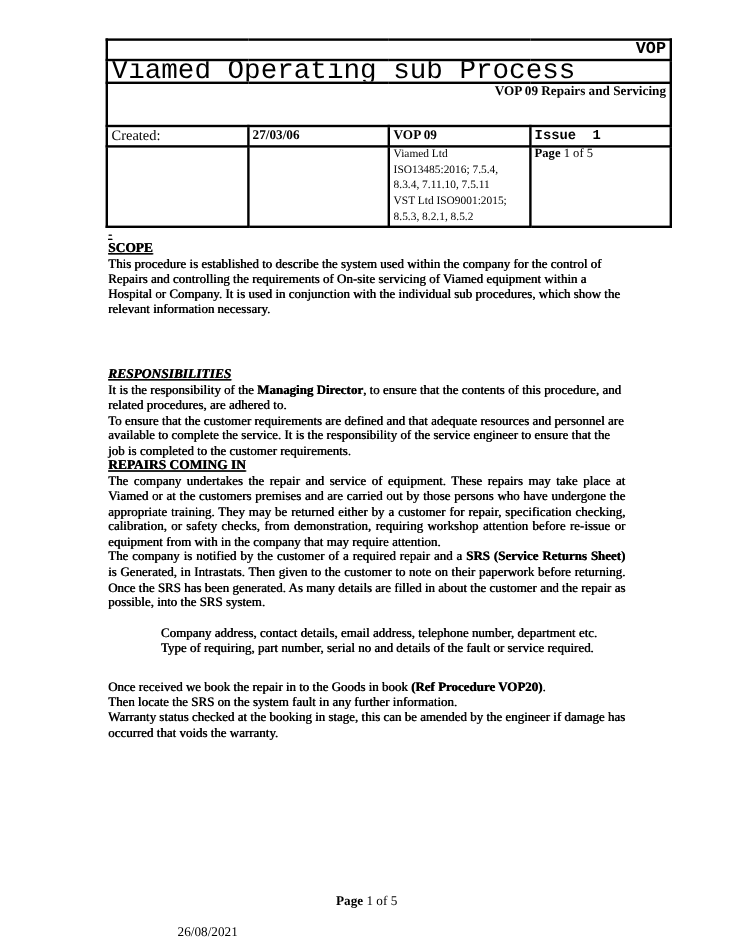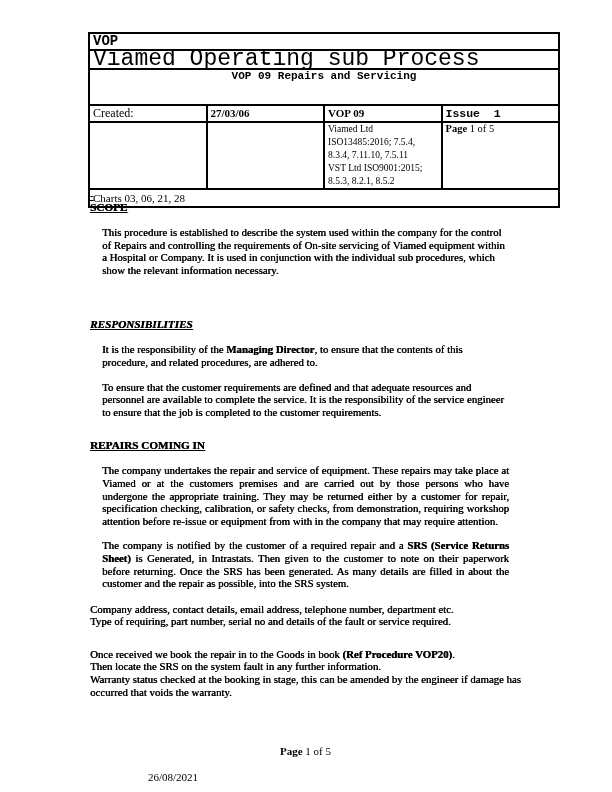--- a/index.html
+++ b/index.html
@@ -22,39 +22,39 @@
     border-collapse: collapse;
     table-layout: fixed;
   }
   .header-table td {
     border: 2px solid #000;
     padding: 0 3px;
     vertical-align: top;
     overflow: hidden;
   }
   .t-vop {
-    text-align: left;
+    text-align: right;
     font-family: "Liberation Mono", monospace;
     font-weight: 700;
     font-size: 14px;
     height: 15px;
     line-height: 15px;
   }
   .t-title {
     text-align: left;
     font-family: "Liberation Mono", monospace;
     font-weight: 400;
     font-size: 23px;
     height: 17px;
     line-height: 16px;
     white-space: nowrap;
   }
   .t-doctitle {
-    text-align: center;
-    font-family: Liberation Mono, monospace;
+    text-align: right;
+    font-family: Liberation Serif, serif;
     font-weight: 700;
     font-size: 11px;
     height: 34px;
     vertical-align: middle;
   }
   .t-created { font-size: 12px; height: 15px; line-height: 15px; }
   .t-date    { font-size: 11px; font-weight: 700; height: 15px; line-height: 15px; }
   .t-code    { font-size: 11px; font-weight: 700; height: 15px; line-height: 15px; }
   .t-issue {
     font-family: "Liberation Mono", monospace;
@@ -84,29 +84,29 @@
     line-height: 11px;
     height: 11px;
     text-decoration: underline;
   }
   .sec-heading {
     font-weight: 700;
     text-decoration: underline;
     font-size: 11.2px;
     line-height: 13px;
   }
-  .body-col p { margin: 12px; }
+  .body-col p { margin: 0; }
   .just { text-align: justify; }
   .b { font-weight: 700; }
 
   .m-resp   { margin-top: 42px; font-style: italic; }
   .m-p2     { margin-top: 7px; }
-  .m-rep    { margin-top: 21px; }
+  .m-rep    { }
   .m-srs    { margin-top: 9px; }
-  .m-comp   { margin-top: 13px; }
+  .m-comp   { margin-top: 13px; margin-left: 44px; }
   .m-goods  { margin-top: 20px; }
 
   
   .footer-date {
     position: absolute;
     left: 148px;
     top: 771px;
     font-size: 11px;
   }
   .footer-page {
@@ -144,23 +144,20 @@
       <td class="t-empty"></td>
       <td class="t-standards">
         <div>Viamed Ltd ISO13485:2016; 7.5.4, 8.3.4, 7.11.10, 7.5.11</div>
         <div>VST Ltd ISO9001:2015; 8.5.3, 8.2.1, 8.5.2</div>
       </td>
       <td class="t-page">
         <span class="pg-label">Page</span>
         <span>1 of 5</span>
       </td>
     </tr>
-    <tr>
-      <td colspan="4" class="t-charts">Charts 03, 06, 21, 28</td>
-    </tr>
   </tbody>
     </table>
 
   <div class="body-col">
 
     <div class="stray-mark">-</div>
 
     <div class="sec-heading">SCOPE</div>
     <p>This procedure is established to describe the system used within the company for the control of Repairs and controlling the requirements of On-site servicing of Viamed equipment within a Hospital or Company. It is used in conjunction with the individual sub procedures, which show the relevant information necessary.</p>
 

